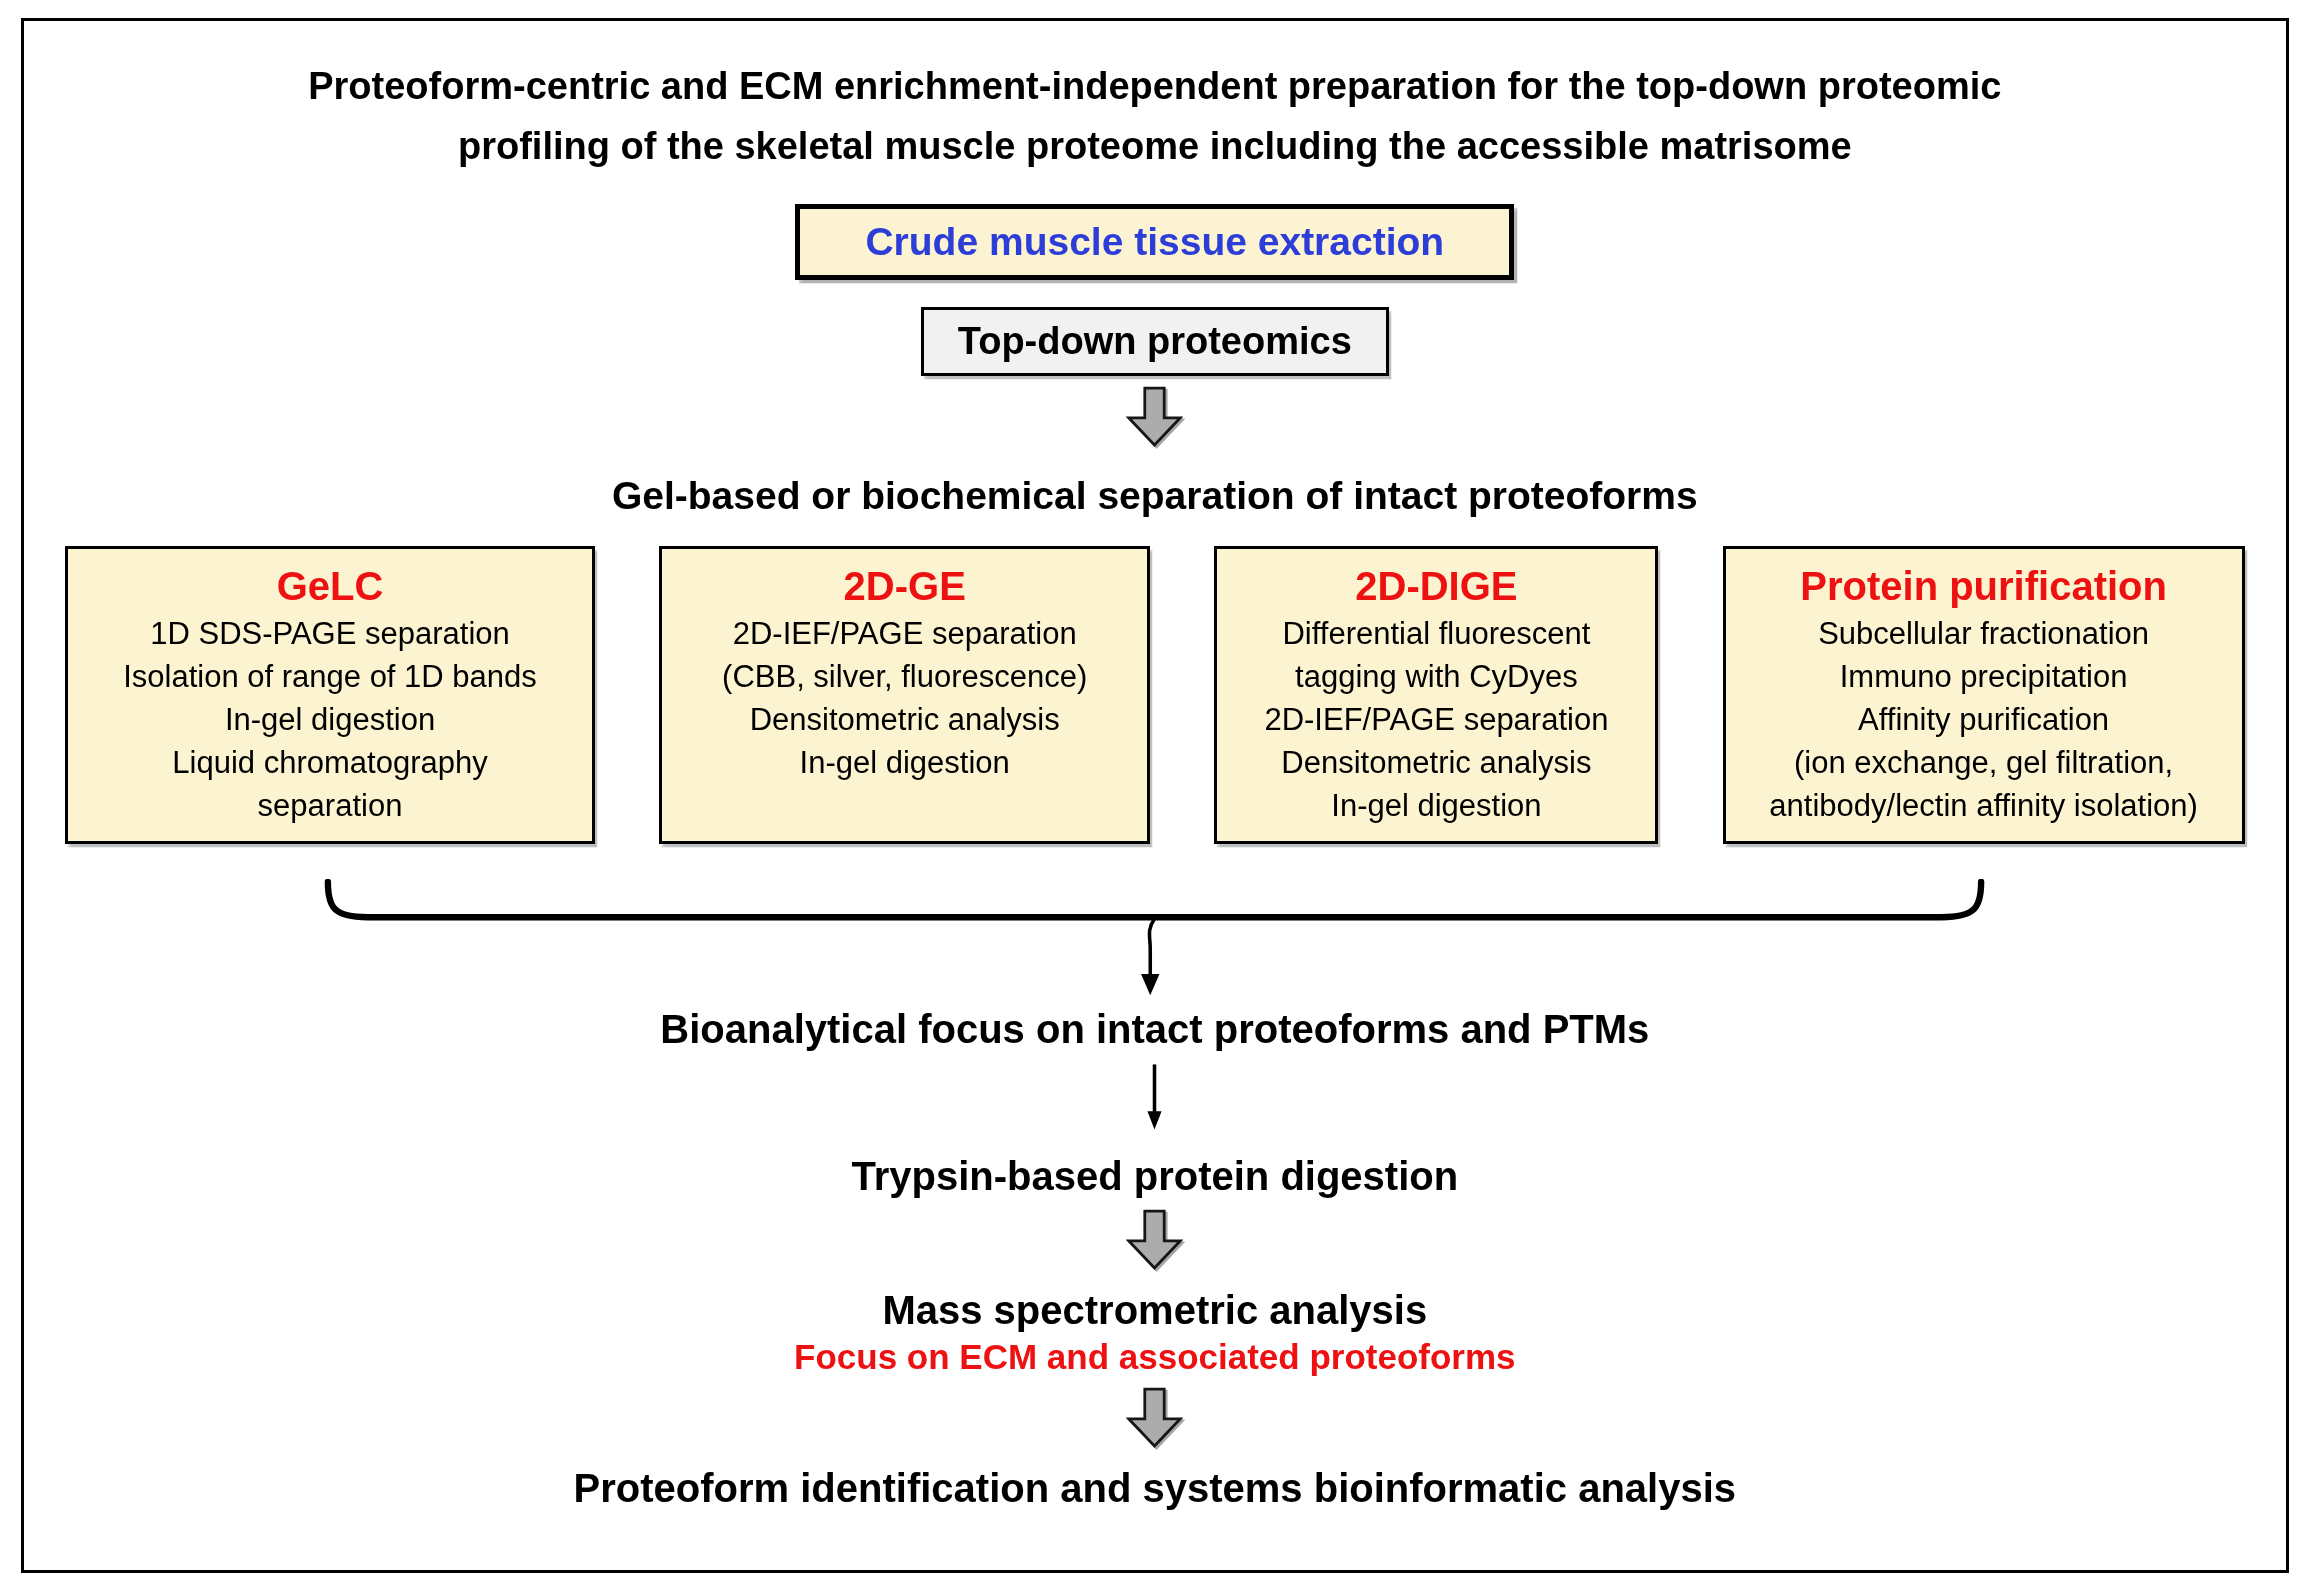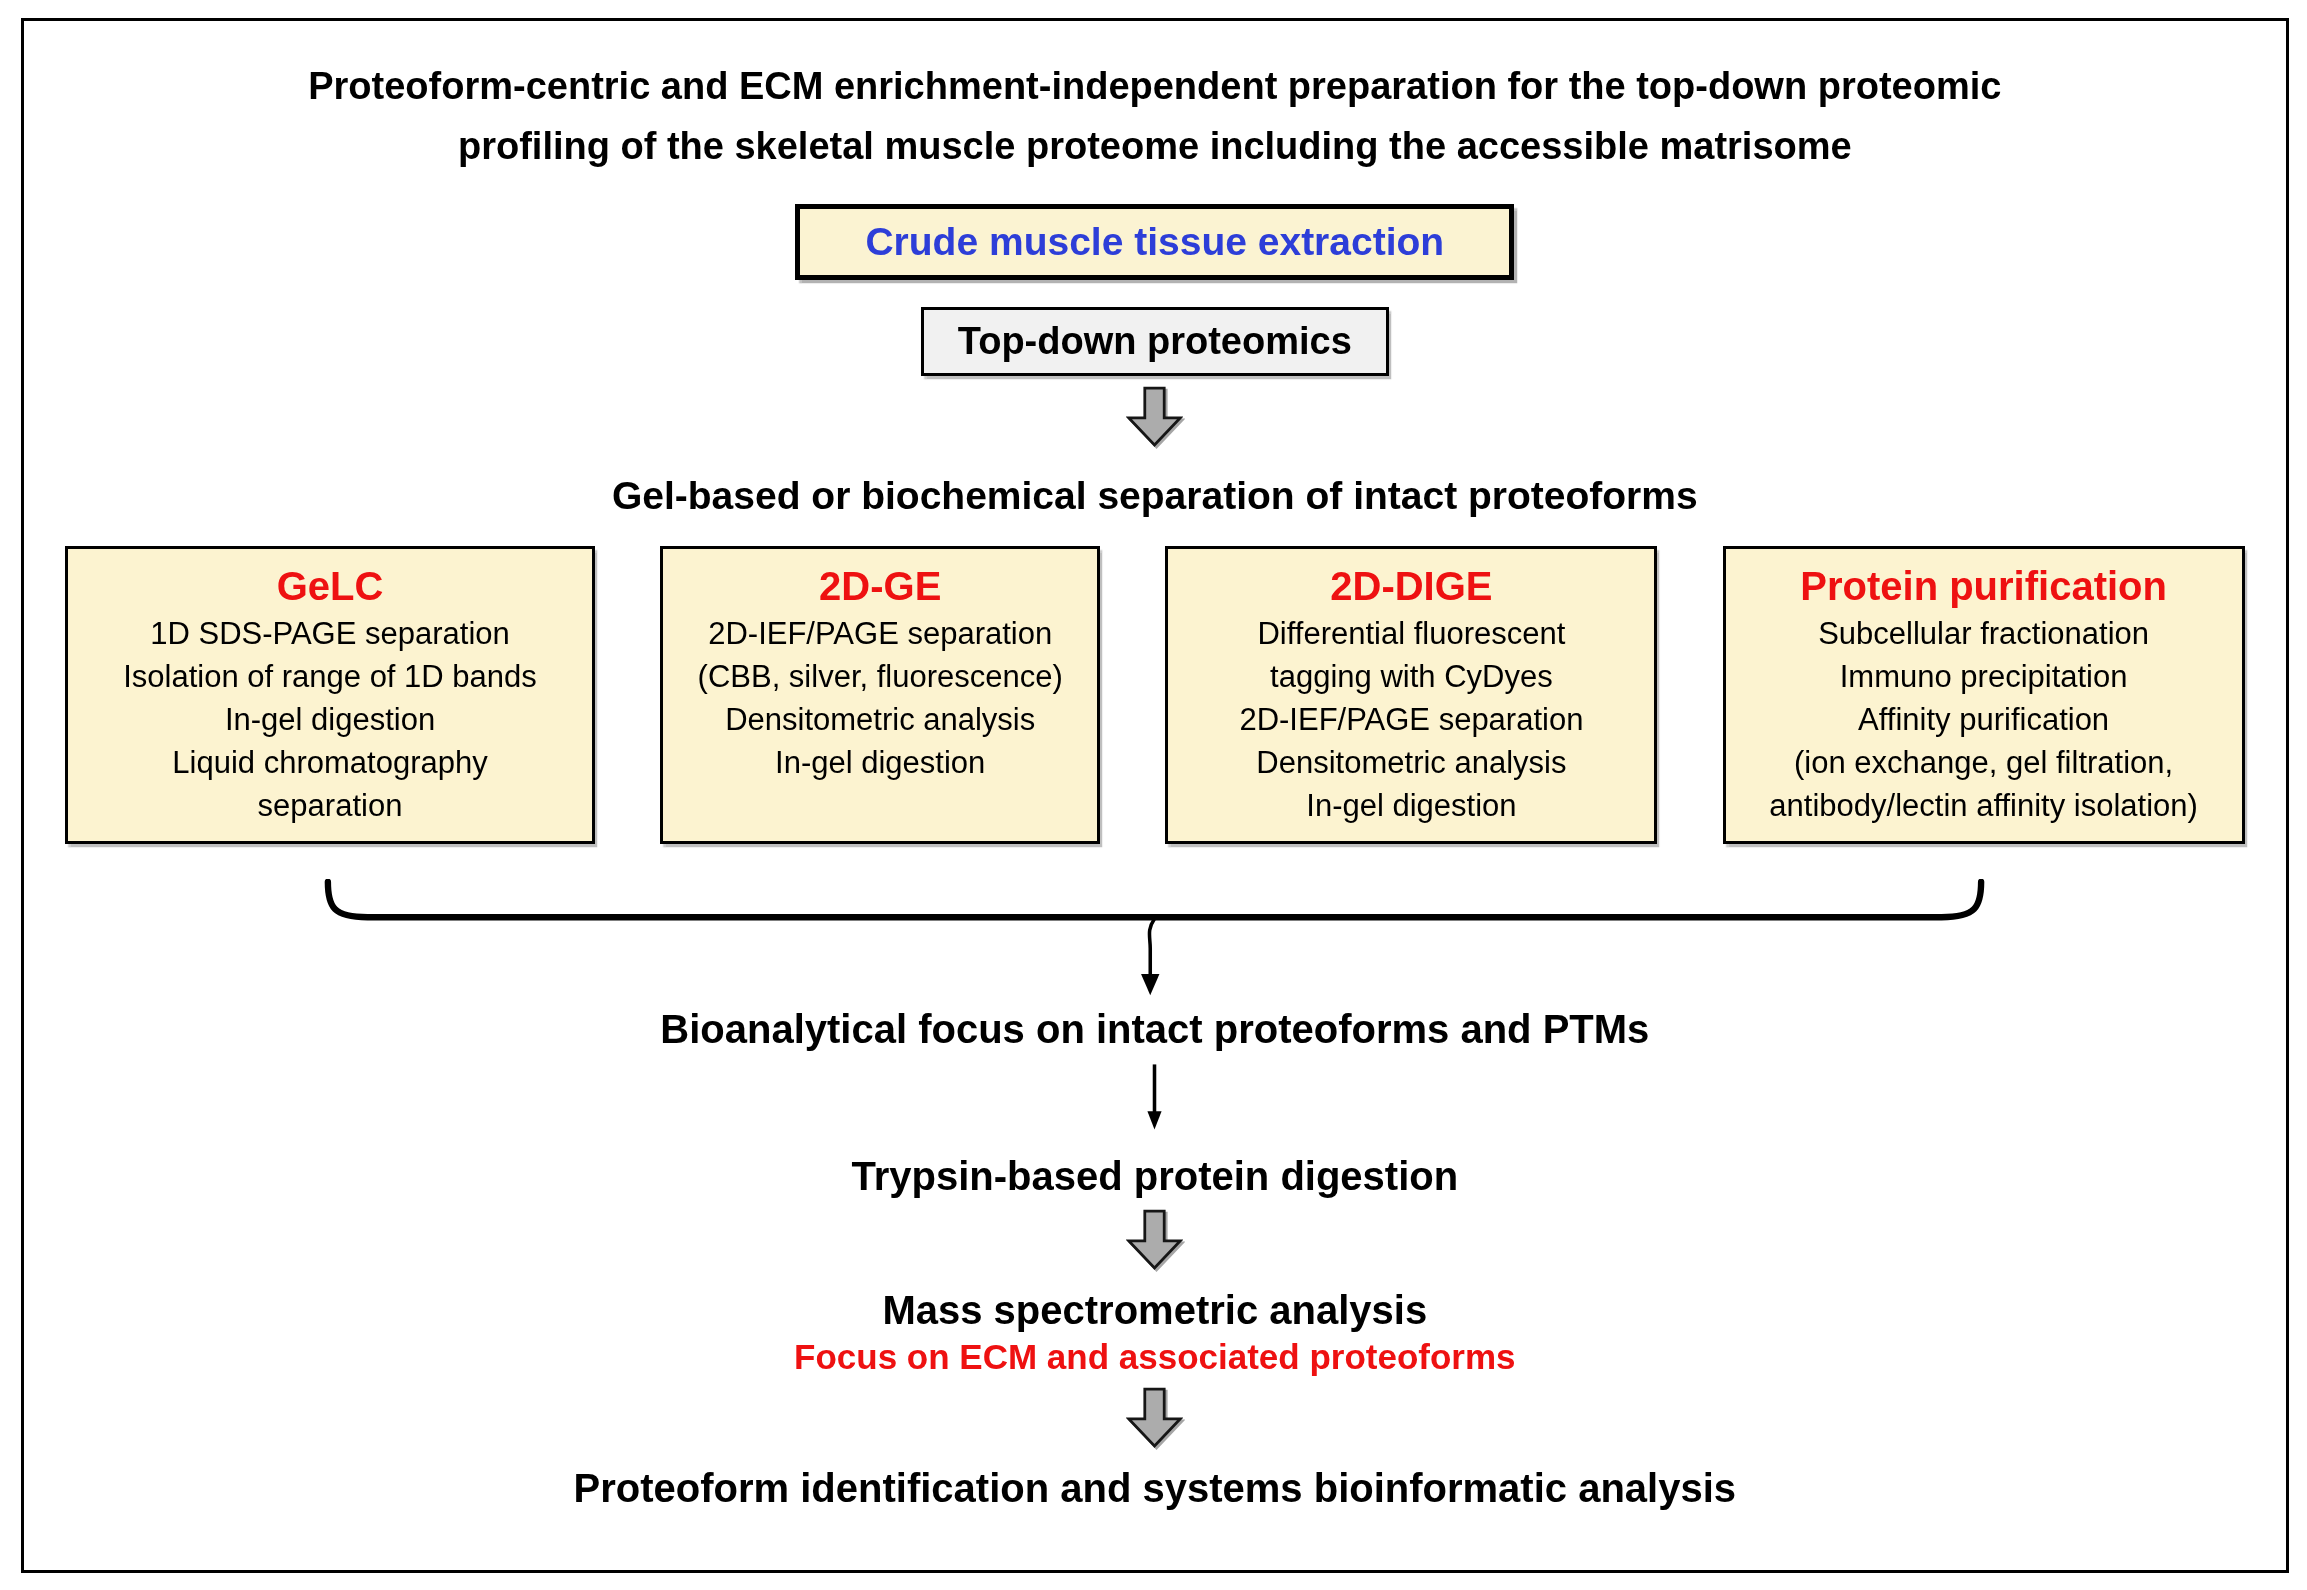--- a/index.html
+++ b/index.html
@@ -57,22 +57,22 @@
     align-items:stretch;
   }
   .method-box{
     box-sizing:border-box;
     background:#fcf3d0;border:3.5px solid #000;
     padding:11.3px 4.3px 14px 4.3px;
     text-align:center;
     box-shadow:2.8px 3.5px 1.4px rgba(0,0,0,0.25);
   }
   .mb0{width:530px;}
-  .mb1{width:440px;}
-  .mb2{width:492px;}
+  .mb1{width:491px;}
+  .mb2{width:444px;}
   .mb3{width:522px;}
   .method-title{
     font-size:40px;font-weight:bold;color:#ee1111;line-height:52px;
     white-space:nowrap;
   }
   .method-line{
     font-size:31px;color:#000;line-height:43px;white-space:nowrap;
   }
   .bracket{margin-top:35px;}
   .bio-heading{margin-top:8.5px;font-size:40px;}

